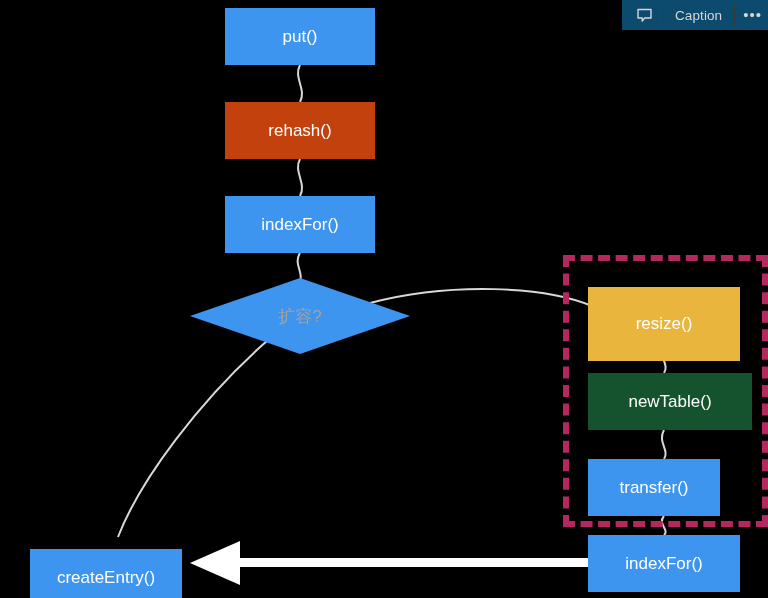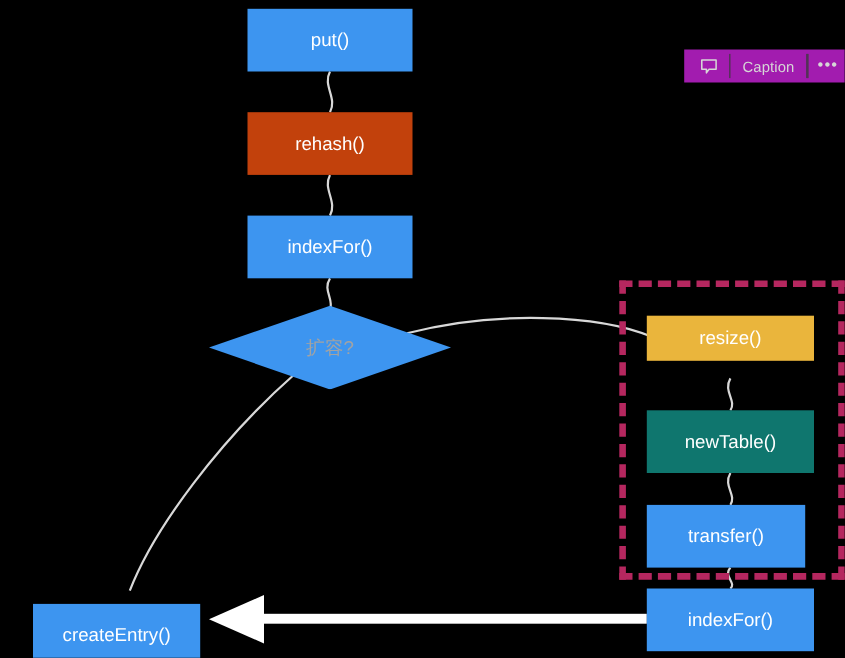--- a/index.html
+++ b/index.html
@@ -16,24 +16,23 @@
   }
 
   
   .toolbar {
     position: absolute;
     top: 0;
     right: 0;
     height: 30px;
     display: flex;
     align-items: center;
-    background: #a21caf;
+    background: #0c4a6e;
     z-index: 40;
     padding-left: 4px;
-    margin-top: 45px;
   }
   .tb-item {
     display: flex;
     align-items: center;
     justify-content: center;
     height: 30px;
     padding: 0 11px;
     color: #d6d6d6;
     font-size: 13.5px;
     letter-spacing: 0.1px;
@@ -154,27 +153,27 @@
       <div class="node rect" style="left: 225px; top: 102px; width: 150px; height: 57px; background: #c2410c;">
         <span>rehash()</span>
       </div>
       <div class="node rect" style="left: 225px; top: 196px; width: 150px; height: 57px; background: rgb(61, 149, 240);">
         <span>indexFor()</span>
       </div>
       <div class="node diamond" style="left: 190px; top: 278px; width: 220px; height: 76px;">
         <div class="dshape" style="background: rgb(61, 149, 240);"></div>
         <span class="dlabel">扩容?</span>
       </div>
-      <div class="node rect accent" style="left: 588px; top: 287px; width: 152px; height: 41px; background: rgb(234, 181, 60);">
+      <div class="node rect accent" style="left: 588px; top: 287px; width: 152px; height: 74px; background: rgb(234, 181, 60);">
         <span>resize()</span>
       </div>
-      <div class="node rect" style="left: 588px; top: 373px; width: 152px; height: 57px; background: #0f766e;">
+      <div class="node rect" style="left: 588px; top: 373px; width: 164px; height: 57px; background: #14532d;">
         <span>newTable()</span>
       </div>
-      <div class="node rect" style="left: 588px; top: 459px; width: 144px; height: 57px; background: rgb(61, 149, 240);">
+      <div class="node rect" style="left: 588px; top: 459px; width: 132px; height: 57px; background: rgb(61, 149, 240);">
         <span>transfer()</span>
       </div>
       <div class="node rect" style="left: 588px; top: 535px; width: 152px; height: 57px; background: rgb(61, 149, 240);">
         <span>indexFor()</span>
       </div>
       <div class="node rect" style="left: 30px; top: 535px; width: 152px; height: 57px; background: rgb(61, 149, 240); margin-top: 14px;">
         <span>createEntry()</span>
       </div>
     </div>
 </div>

